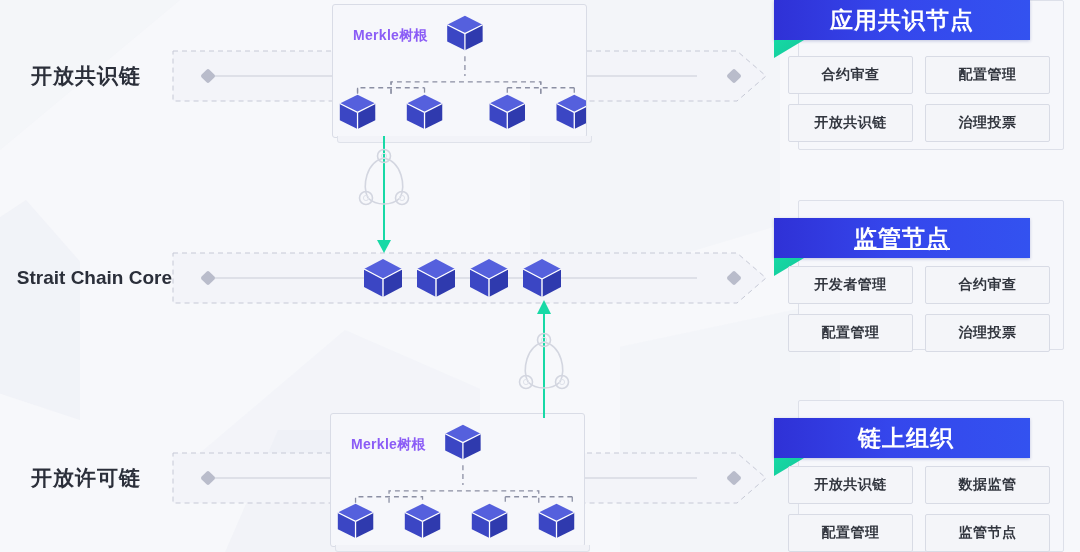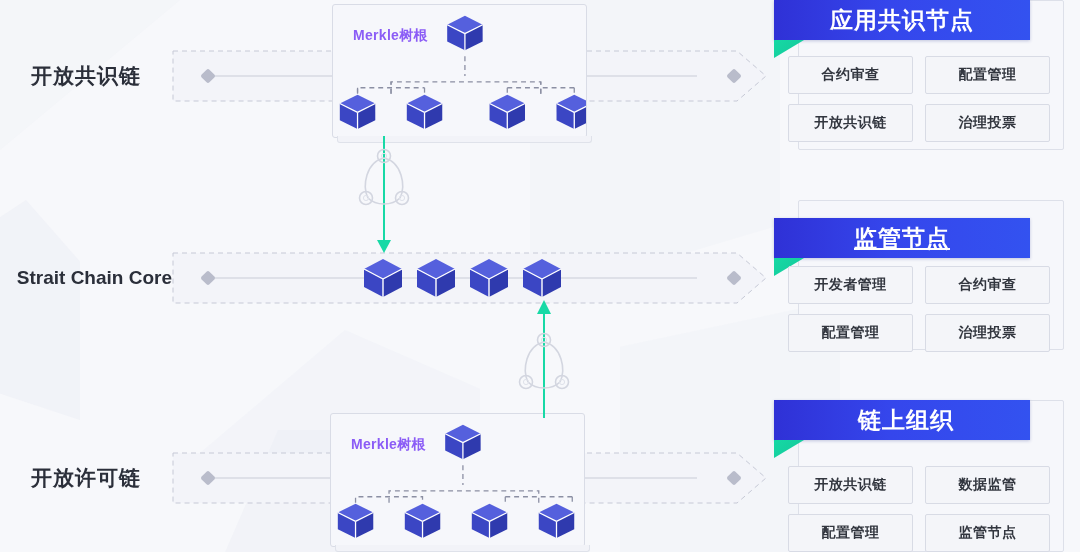--- a/index.html
+++ b/index.html
@@ -393,21 +393,21 @@
     <div class="panel-grid" style="top:10px;">
       <div class="tile">开发者管理</div>
       <div class="tile">合约审查</div>
       <div class="tile">配置管理</div>
       <div class="tile">治理投票</div>
     </div>
   </div>
 
   <div class="panel p3">
     <div class="panel-shell" style="height:152px;top:0;"></div>
-    <div class="panel-head" style="top:0;padding-left:8px;">
+    <div class="panel-head" style="top:18px;padding-left:8px;">
       <span>链上组织</span>
       <span class="head-accent"></span>
     </div>
     <div class="panel-grid" style="top:10px;">
       <div class="tile">开放共识链</div>
       <div class="tile">数据监管</div>
       <div class="tile">配置管理</div>
       <div class="tile">监管节点</div>
     </div>
   </div>

